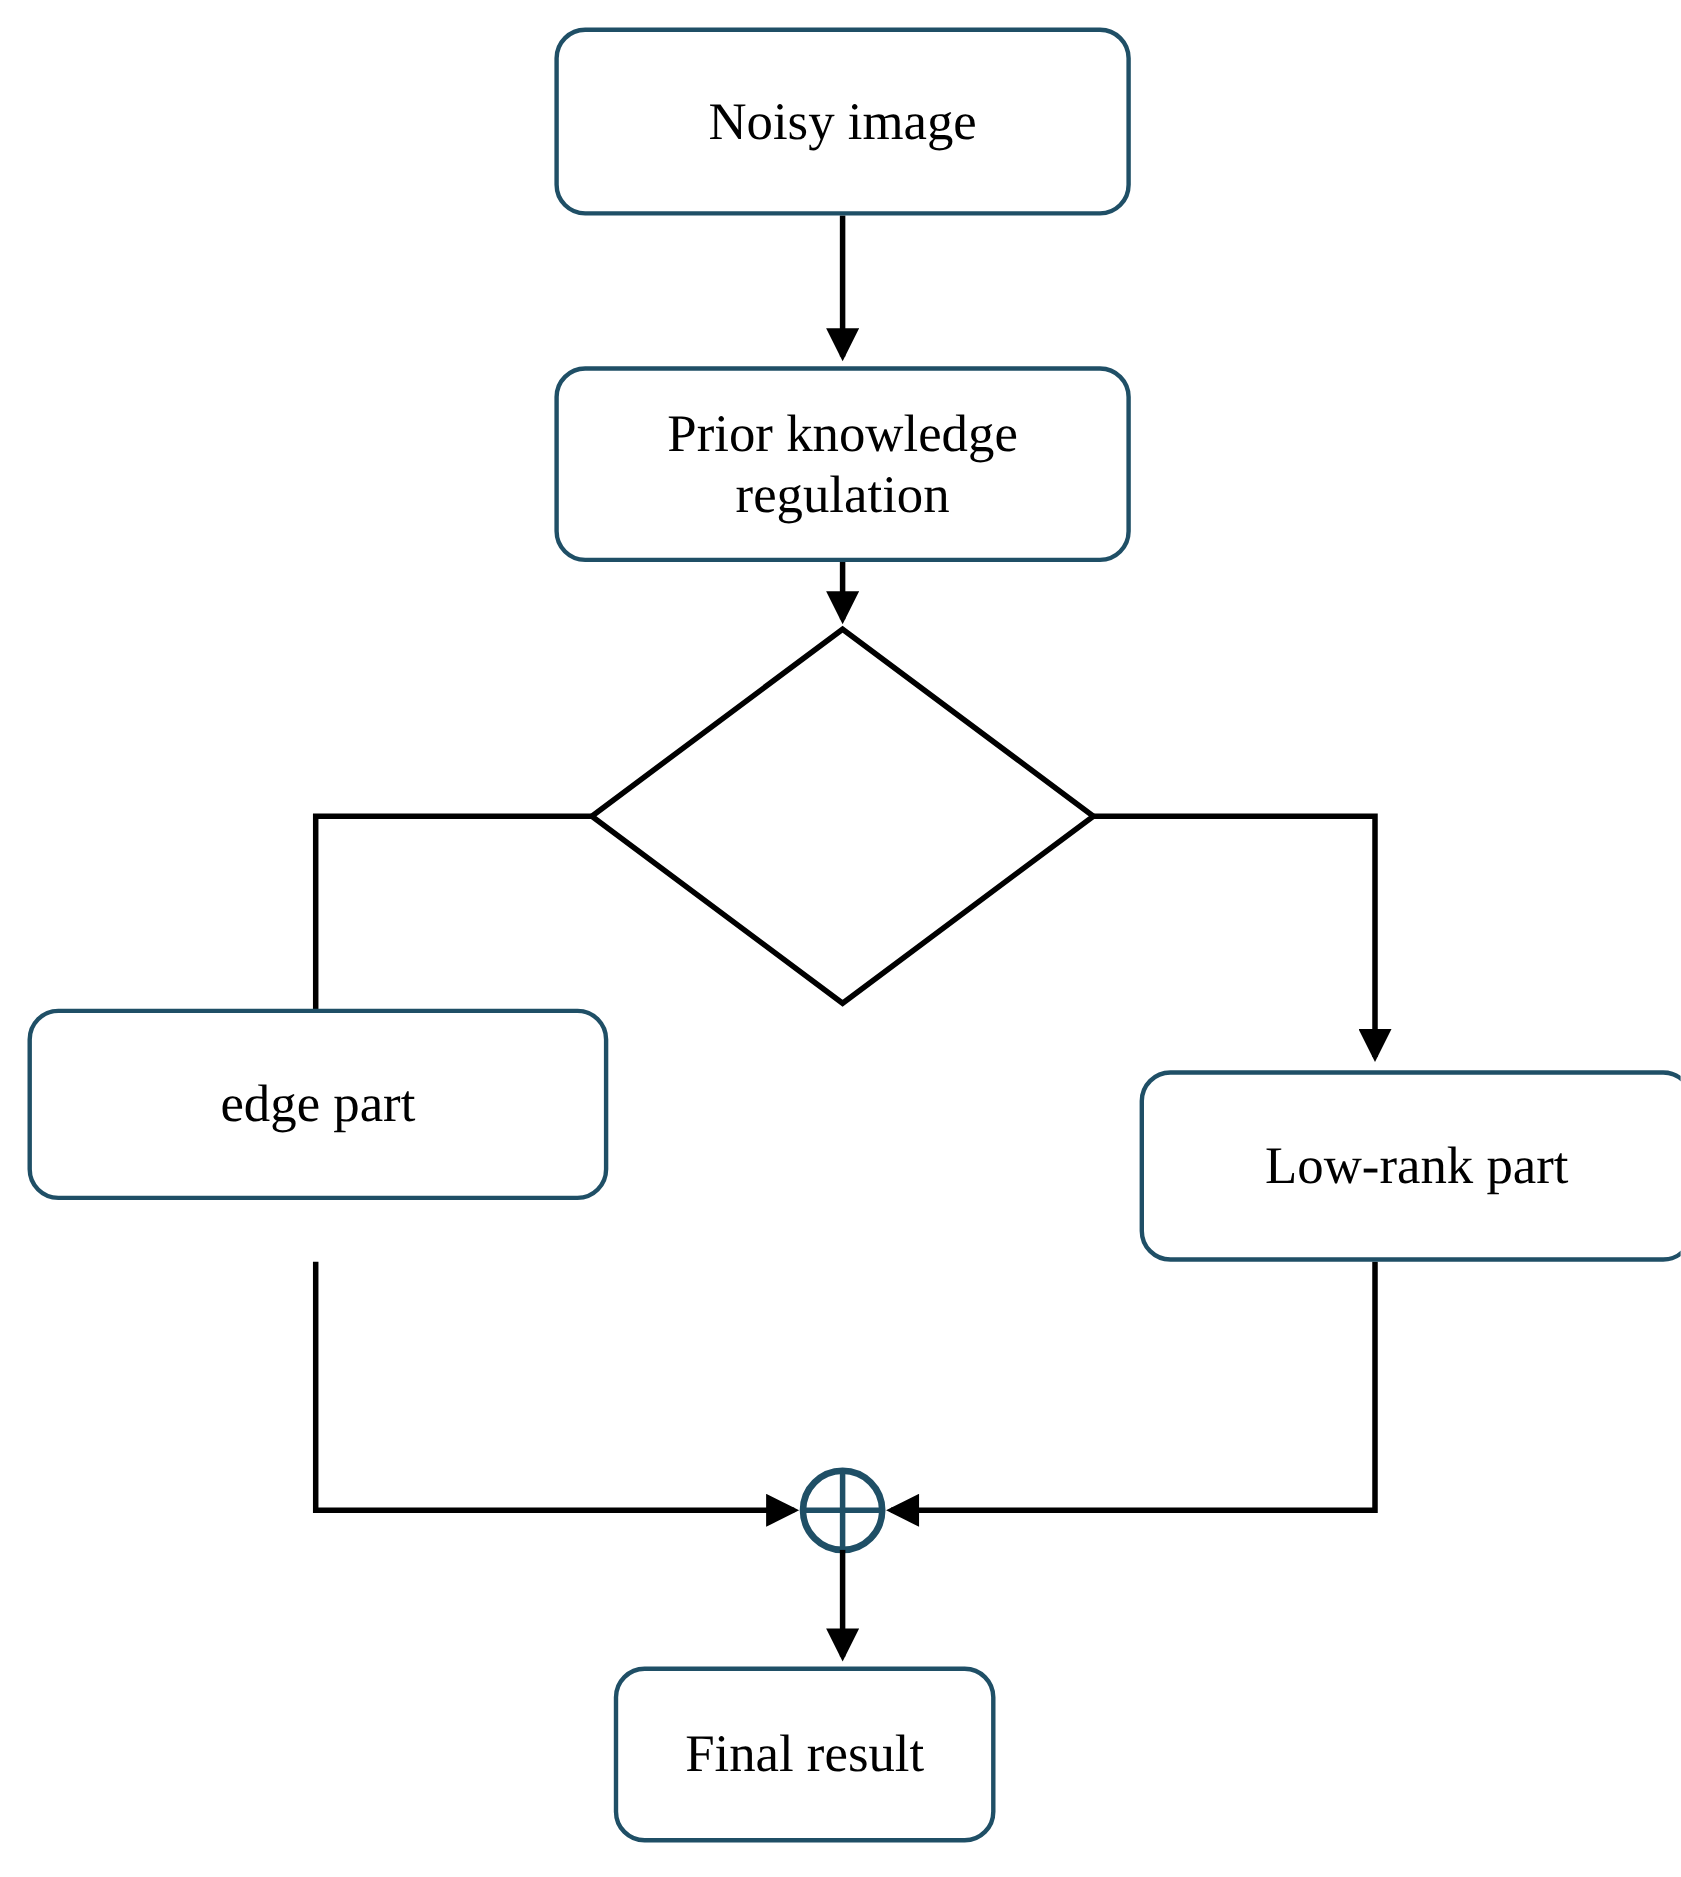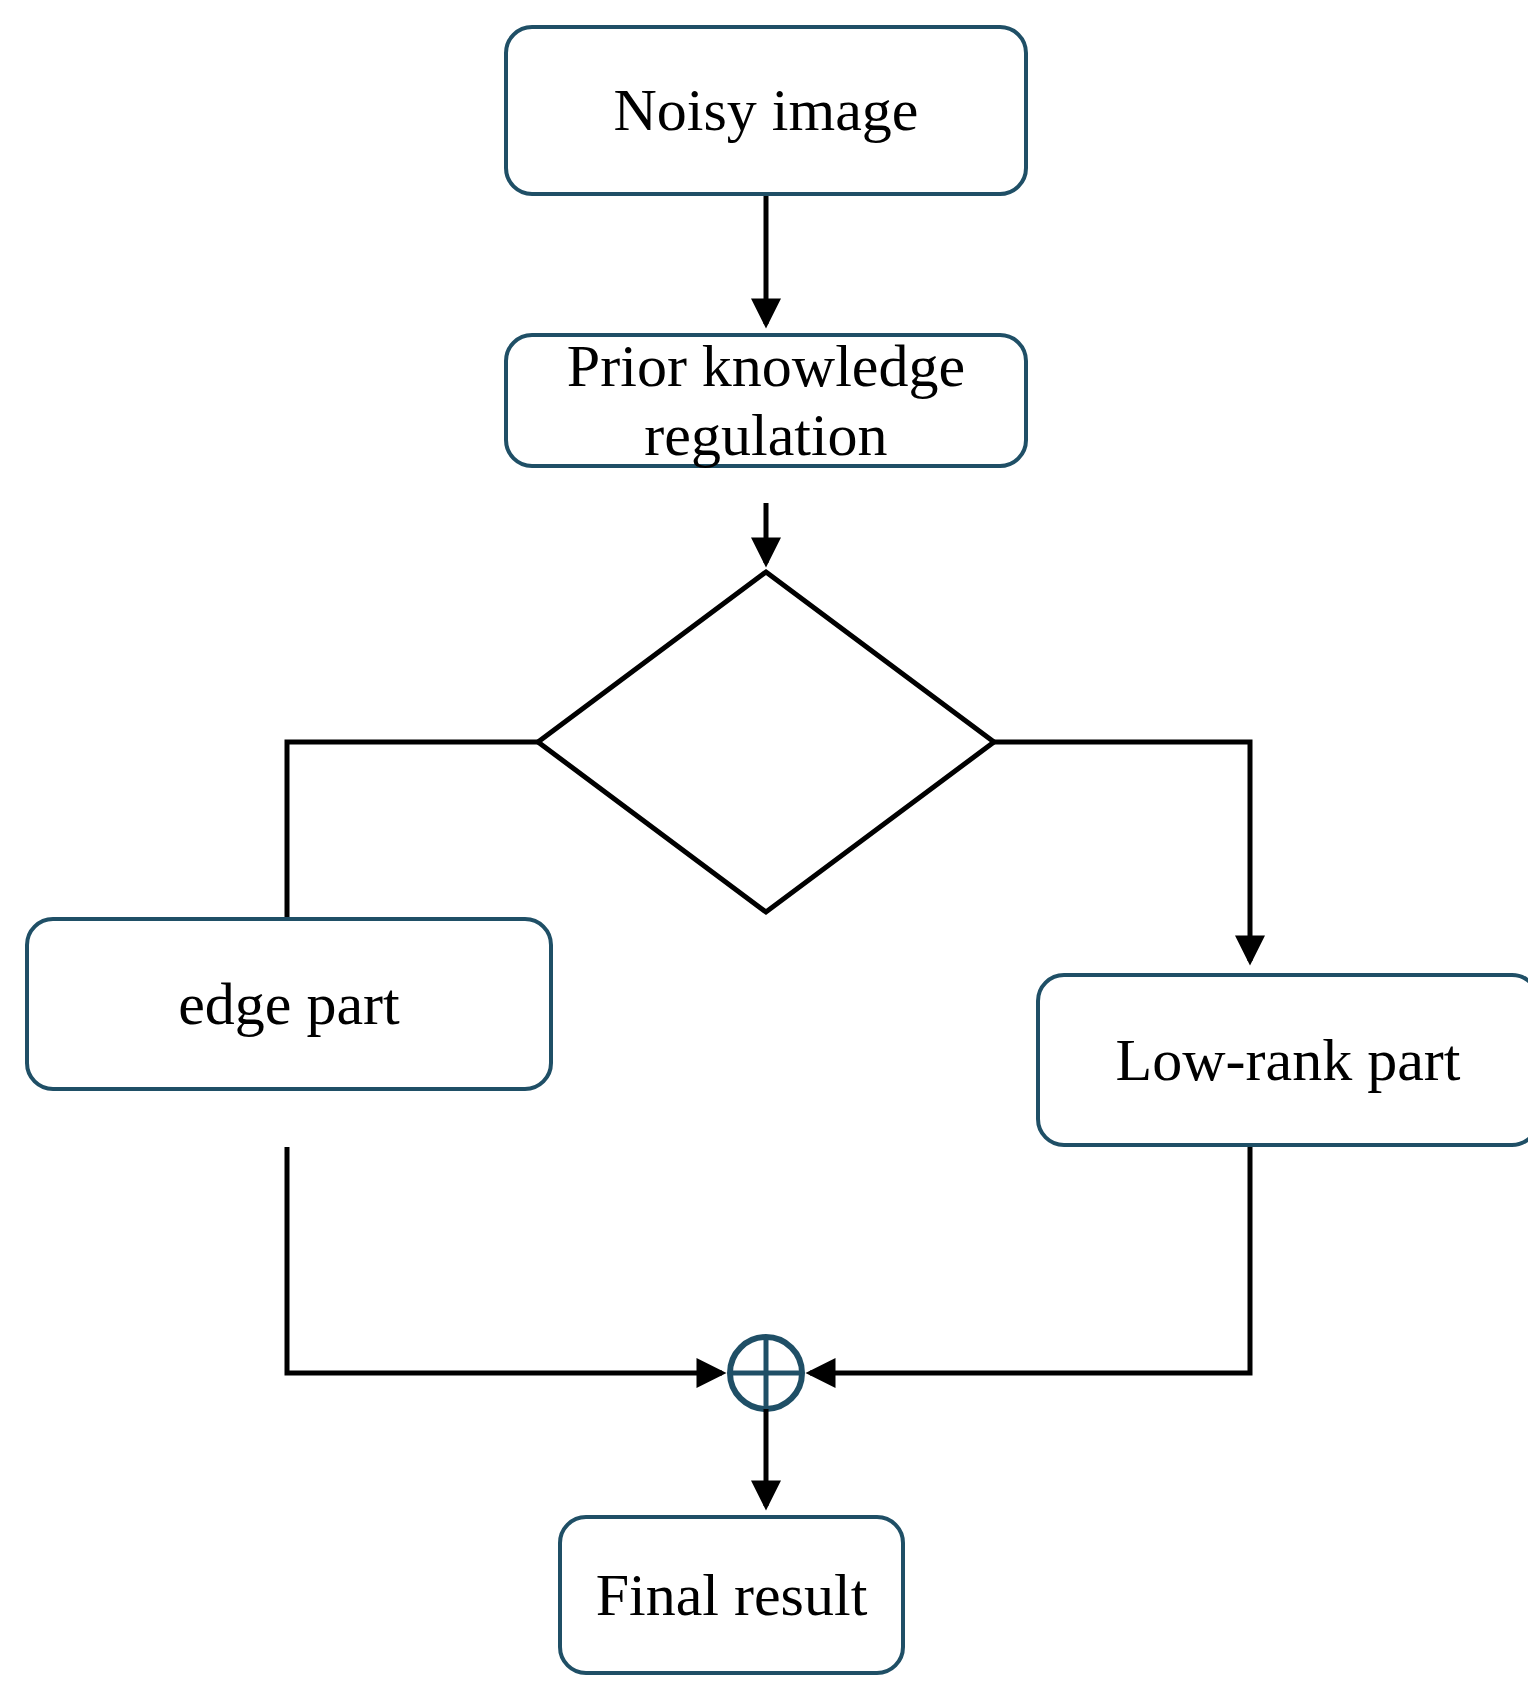--- a/index.html
+++ b/index.html
@@ -26,26 +26,26 @@
   .node {
     position: absolute;
     box-sizing: border-box;
     border: 4px solid var(--node-border, #1f4f66);
     border-radius: 28px;
     background: #ffffff;
     display: flex;
     align-items: center;
     justify-content: center;
     text-align: center;
-    font-size: 60px;
+    font-size: 48px;
     line-height: 1.15;
     color: var(--text, #000000);
   }
   .node-noisy    { left: 504px; top: 25px;   width: 524px; height: 171px; }
-  .node-prior    { left: 504px; top: 333px;  width: 524px; height: 135px; padding: 0 30px; }
+  .node-prior    { left: 504px; top: 333px;  width: 524px; height: 178px; padding: 0 30px; }
   .node-edge     { left: 25px;  top: 917px;  width: 528px; height: 174px; }
   .node-lowrank  { left: 1036px; top: 973px;  width: 504px; height: 174px; }
   .node-final    { left: 558px; top: 1515px; width: 347px; height: 160px; }
   .diamond-label {
     position: absolute;
     left: 566px;
     top: 700px;
     width: 400px;
     height: 84px;
     display: flex;

